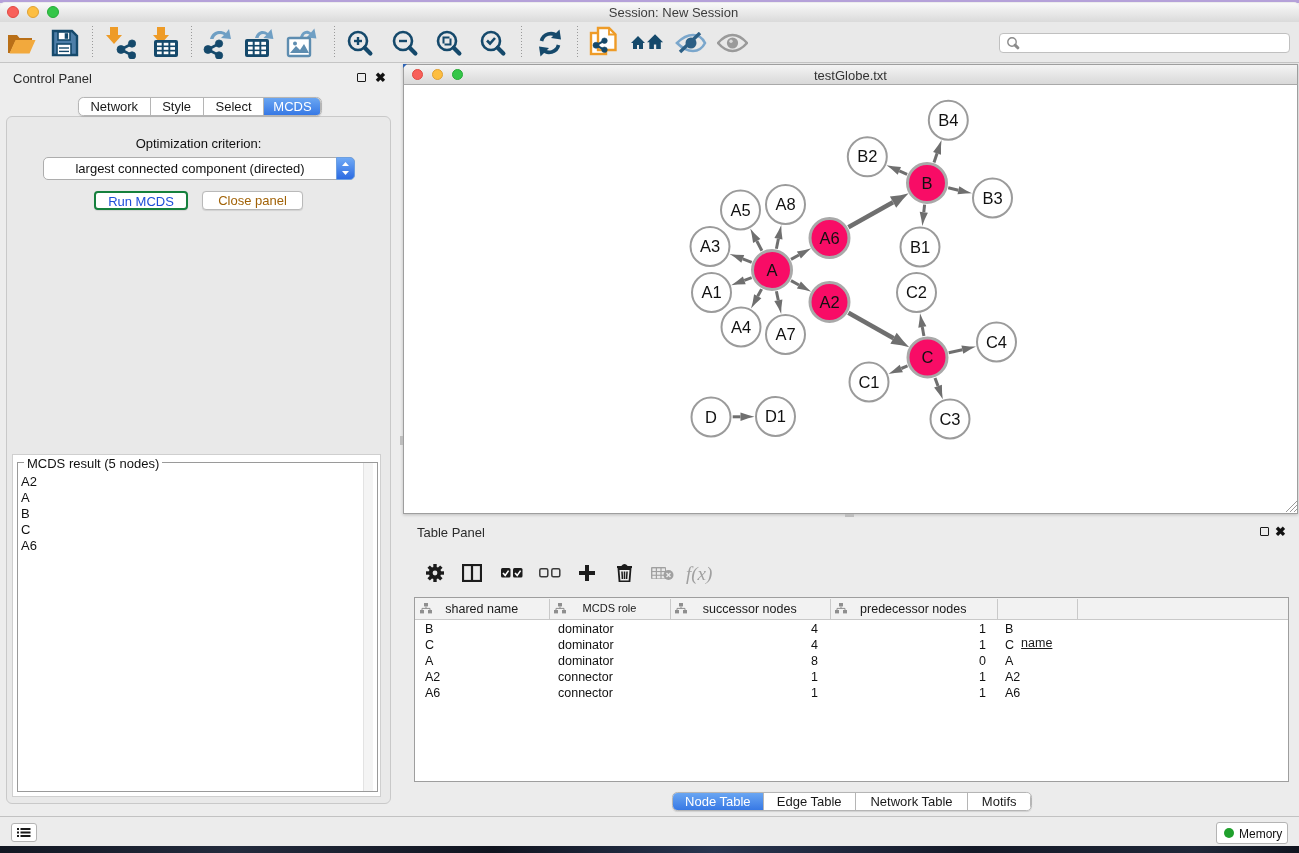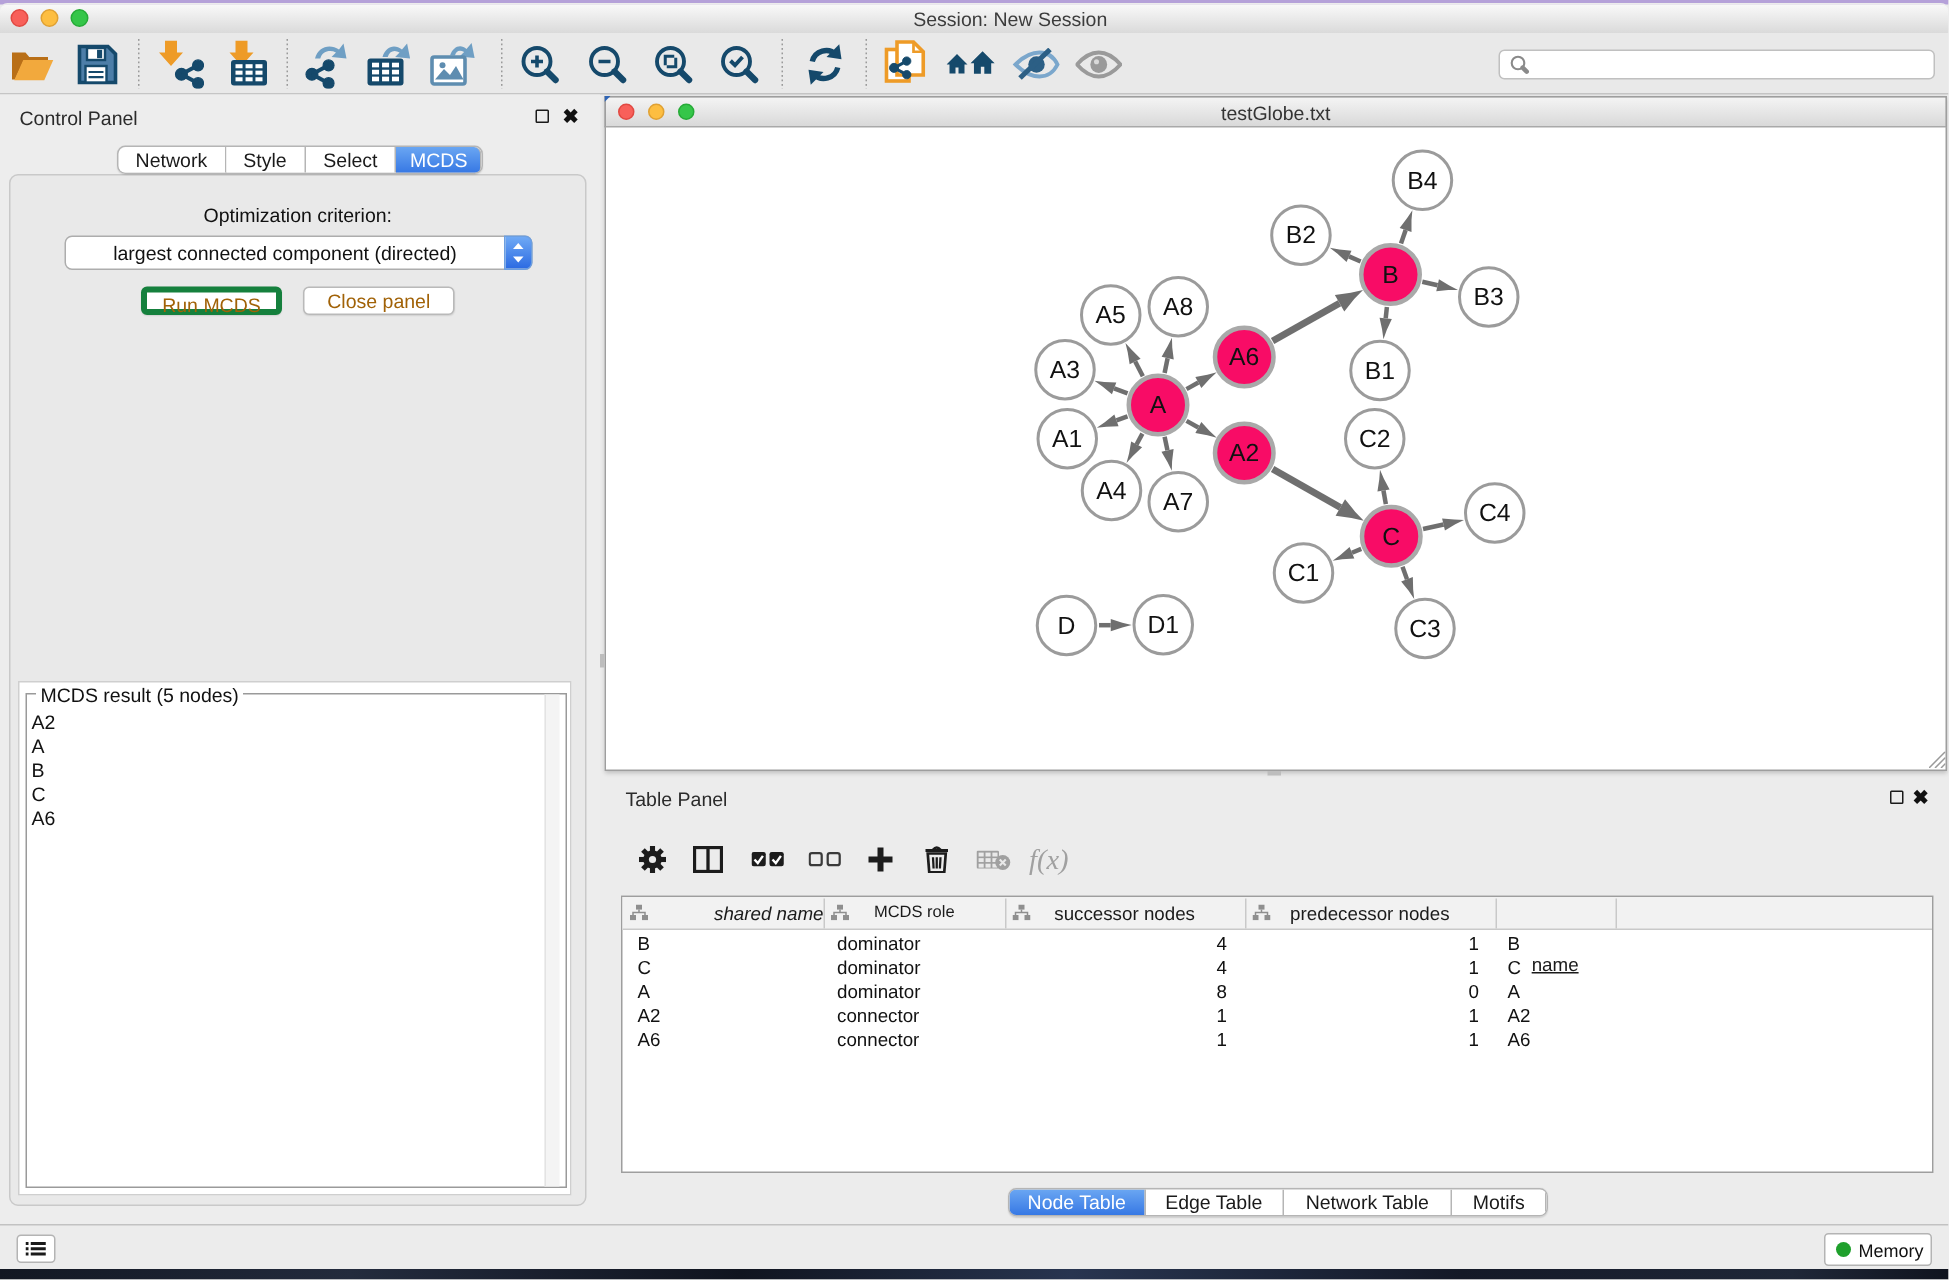--- a/index.html
+++ b/index.html
@@ -151,21 +151,21 @@
 <div style="position:absolute;left:6px;top:116px;width:385px;height:688px;background:#e9e9e9;border:1px solid #c9c9c9;border-radius:6px;"></div>
 <div style="position:absolute;left:78px;top:97px;height:19px;border:1px solid #b5b5b5;border-radius:5.5px;overflow:hidden;white-space:nowrap;font-size:0;box-shadow:0 0.5px 1px rgba(0,0,0,0.12);"><div class="seg" style="width:71.5px;height:18.5px;line-height:18px;font-size:13px;background:#fff;color:#1a1a1a;border-radius:5px 0 0 5px;border-right:1px solid #b5b5b5;">Network</div><div class="seg" style="width:53.3px;height:18.5px;line-height:18px;font-size:13px;background:#fff;color:#1a1a1a;border-right:1px solid #b5b5b5;">Style</div><div class="seg" style="width:60.7px;height:18.5px;line-height:18px;font-size:13px;background:#fff;color:#1a1a1a;border-right:1px solid #b5b5b5;">Select</div><div class="seg" style="width:57px;height:18.5px;line-height:18px;font-size:13px;background:linear-gradient(#6aa6f2,#3173e3);color:#fff;border-radius:0 5px 5px 0;border-right:1px solid #b5b5b5;">MCDS</div></div>
 <div style="position:absolute;left:0px;top:136px;width:397px;text-align:center;font-size:13px;color:#111;">Optimization criterion:</div>
 <div style="position:absolute;left:43px;top:157px;width:312px;height:23px;background:#fff;border:1px solid #adadad;border-radius:5px;"></div>
 <div style="position:absolute;left:43px;top:161px;width:294px;text-align:center;font-size:13px;color:#111;">largest connected component (directed)</div>
 <div style="position:absolute;left:336px;top:157px;width:19px;height:23px;background:linear-gradient(#6fa9f5,#2c6be2);border-radius:0 5px 5px 0;border:1px solid #6d9fe0;"></div>
 <svg style="position:absolute;left:338px;top:159px" width="15" height="19" viewBox="0 0 15 19">
     <path d="M4 7 L7.5 3 L11 7 z" fill="#fff"></path>
     <path d="M4 12 L7.5 16 L11 12 z" fill="#fff"></path>
   </svg>
-<div style="position:absolute;left:94px;top:191px;width:94px;height:19px;background:#fff;border:4px solid #15803d;border-radius:4px;text-align:center;font-size:13px;color:#a16207;line-height:17px;box-shadow:0 0.5px 1px rgba(0,0,0,0.1);">Run MCDS</div>
+<div style="position:absolute;left:94px;top:191px;width:94px;height:19px;background:#fff;border:2px solid #15803d;border-radius:4px;text-align:center;font-size:13px;color:#1d4ed8;line-height:17px;box-shadow:0 0.5px 1px rgba(0,0,0,0.1);">Run MCDS</div>
 <div style="position:absolute;left:202px;top:191px;width:101px;height:19px;background:#fff;border:1px solid #b9b9b9;border-radius:4px;text-align:center;font-size:13px;color:#a16207;line-height:17px;box-shadow:0 0.5px 1px rgba(0,0,0,0.1);">Close panel</div>
 <div style="position:absolute;left:12px;top:454px;width:369px;height:343px;background:#fff;border:1px solid #cfcfcf;"></div>
 <div style="position:absolute;left:17px;top:462px;width:361px;height:330px;border:1px solid #9a9a9a;"></div>
 <div style="position:absolute;left:363px;top:463px;width:10px;height:328px;background:#f4f4f4;border-left:1px solid #e3e3e3;"></div>
 <div style="position:absolute;left:24px;top:456px;background:#fff;padding:0 3px;font-size:13px;color:#111;">MCDS result (5 nodes)</div>
 <div style="position:absolute;left:21px;top:474px;font-size:13px;color:#111;">A2</div>
 <div style="position:absolute;left:21px;top:490px;font-size:13px;color:#111;">A</div>
 <div style="position:absolute;left:21px;top:506px;font-size:13px;color:#111;">B</div>
 <div style="position:absolute;left:21px;top:522px;font-size:13px;color:#111;">C</div>
 <div style="position:absolute;left:21px;top:538px;font-size:13px;color:#111;">A6</div>
@@ -334,21 +334,21 @@
     <rect x="10.6" y="1.4" width="3.4" height="2.6" fill="#e9e9e9"></rect>
     <rect x="10.6" y="5.1" width="3.4" height="2.6" fill="#e9e9e9"></rect>
     <rect x="10.6" y="8.8" width="3.4" height="2.6" fill="#e9e9e9"></rect>
     <circle cx="17.5" cy="8" r="5" fill="#a0a0a0"></circle>
     <path d="M15.5 6 l4 4 M19.5 6 l-4 4" stroke="#e9e9e9" stroke-width="1.4"></path>
   </svg>
 <div style="position:absolute;left:686px;top:563px;font-size:19px;color:#a0a0a0;font-family:'Liberation Serif',serif;font-style:italic;">f(x)</div>
 <div style="position:absolute;left:414px;top:597px;width:875px;height:185px;background:#fff;border:1px solid #9e9e9e;"></div>
 <div style="position:absolute;left:415px;top:598px;width:873px;height:22px;background:#f2f2f2;border-bottom:1px solid #c9c9c9;"></div>
 <div style="position:absolute;left:549px;top:599px;width:1px;height:20px;background:#c9c9c9;"></div>
-<div style="position:absolute;left:414.5px;top:602px;width:134.5px;text-align:right;font-size:12.5px;color:#1a1a1a;font-style:italic;">shared name</div>
+<div style="position:absolute;left:414.5px;top:602px;width:134.5px;text-align:center;font-size:12.5px;color:#1a1a1a;">shared name</div>
 <svg style="position:absolute;left:419.5px;top:603px" width="12" height="11" viewBox="0 0 12 11">
     <g fill="#8f8f8f">
       <rect x="4" y="0" width="4" height="3.4"></rect>
       <rect x="0" y="7" width="4" height="3.4"></rect>
       <rect x="8" y="7" width="4" height="3.4"></rect>
     </g>
     <g stroke="#8f8f8f" stroke-width="1">
       <path d="M6 3.4 v2 M2 7 v-1.6 h8 V7" fill="none"></path>
     </g>
   </svg>

